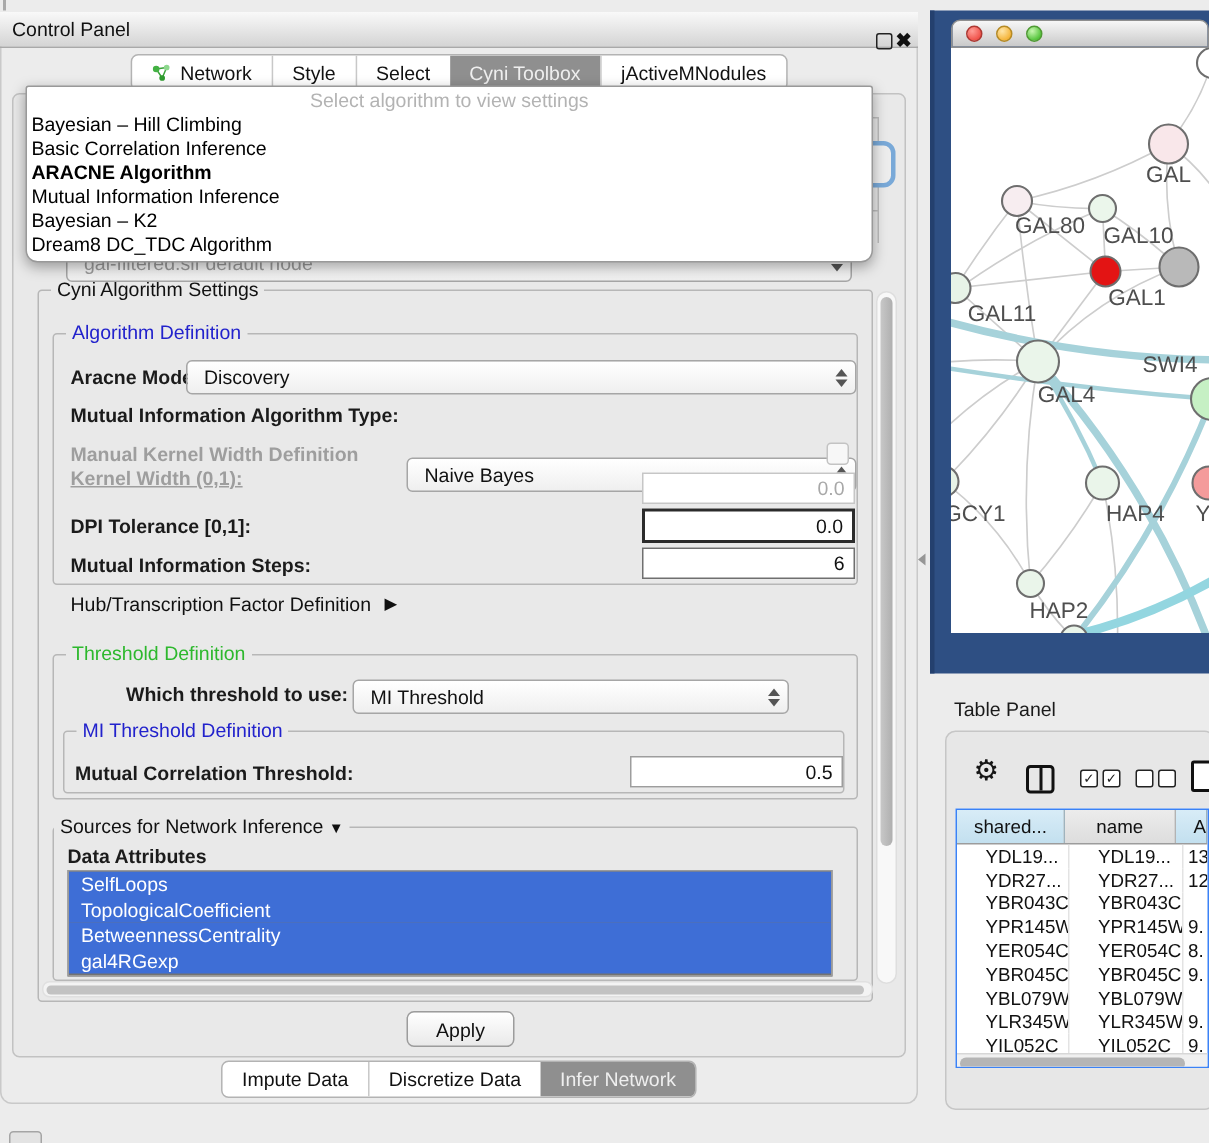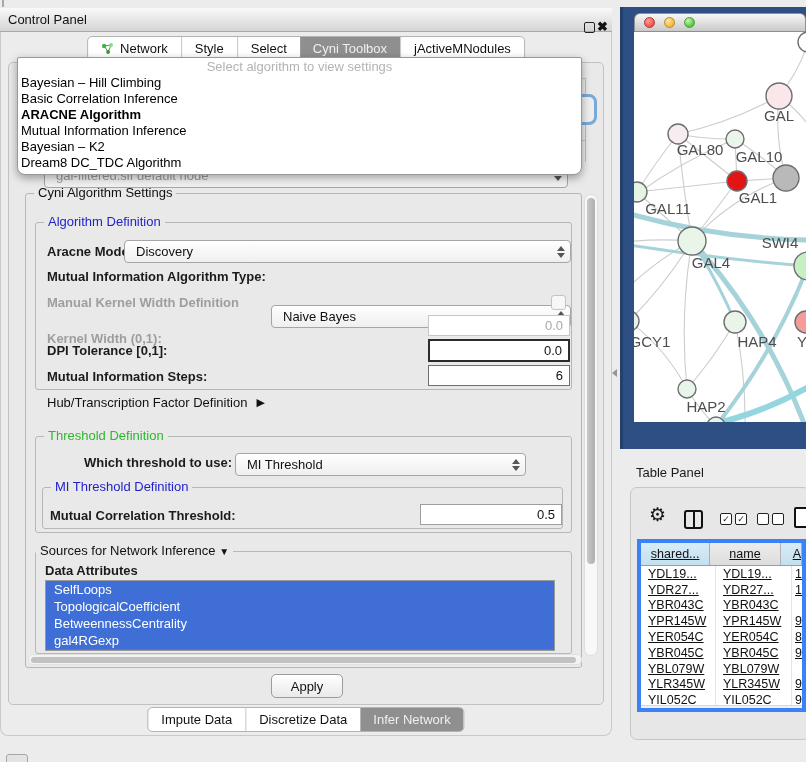--- a/index.html
+++ b/index.html
@@ -113,31 +113,31 @@
   .tp-split{position:absolute;left:684px;top:510px;width:15px;height:15px;border:2px solid #111;
       border-radius:3px;box-sizing:content-box;}
   .tp-split::after{content:"";position:absolute;left:50%;top:0;width:2px;height:100%;
       background:#111;transform:translateX(-50%);}
   .tp-cb{position:absolute;top:513px;width:10px;height:10px;border:1.5px solid #222;border-radius:2px;
       font-size:9px;line-height:10px;text-align:center;color:#222;box-sizing:content-box;background:#fff;}
   .tp-file{position:absolute;left:794px;top:507px;width:13px;height:17px;border:2px solid #111;
       border-radius:2px;background:#fff;}
 
   .tbl{position:absolute;left:637px;top:539px;width:169px;height:173px;background:#fff;
-      border:4px solid #3b82f6;box-sizing:border-box;overflow:hidden;text-decoration:underline;}
+      border:1px solid #3b82f6;box-sizing:border-box;overflow:hidden;}
   .thead{display:flex;height:22px;border-bottom:1px solid #9c9c9c;}
   .hc{box-sizing:border-box;border-right:1px solid #9fb3bd;font-size:12.5px;display:flex;
       align-items:center;justify-content:center;background:linear-gradient(#d8ecf7,#c3e0ef);white-space:nowrap;}
   .hc.gray{background:linear-gradient(#ececec,#dddddd);border-right:1px solid #b3b3b3;}
   .hc.c0{width:75px;}
   .hc.c1{width:76px;}
   .hc.c2{flex:1;justify-content:flex-start;padding-left:12px;}
   .tbody{height:139px;overflow:hidden;}
   .trow{display:flex;height:15.8px;font-size:12.5px;}
-  .td{box-sizing:border-box;border-right:1px solid #e3e3e3;padding-left:7px;display:flex;
+  .td{box-sizing:border-box;border-right:1px solid #e3e3e3;padding-left:19px;display:flex;
       align-items:center;white-space:nowrap;overflow:hidden;}
   .td.c0{width:75px;}
   .td.c1{width:76px;}
   .td.c2{flex:1;padding-left:3px;border-right:none;}
   .tbl-hscroll{height:12px;background:#f0f0f0;border-top:1px solid #d7d7d7;position:relative;}
   .tbl-hscroll .thumb{position:absolute;left:2px;top:2px;width:150px;height:8px;border-radius:4px;background:#b5b5b5;}
 
   .corner{position:absolute;left:6px;top:754px;width:20px;height:12px;background:#e3e3e3;
       border:1px solid #a5a5a5;border-radius:3px;}
 </style>
@@ -226,21 +226,21 @@
     <span class="combo-text">Naive Bayes</span>
     <span class="stp">
         <i class="up"></i>
         <i class="dn"></i>
       </span>
   </div>
 
   <span class="lbl dis" style="left:47px;top:296px;">Manual Kernel Width Definition</span>
   <span class="cb"></span>
 
-  <span class="lbl dis" style="left:47px;top:332px;">Kernel Width (0,1):</span>
+  <span class="lbl dis" style="left:47px;top:312px;text-decoration:underline;">Kernel Width (0,1):</span>
   <div class="field dis" style="left:428px;top:315px;width:142px;">
     <span>0.0</span>
   </div>
 
   <span class="lbl" style="left:47px;top:344px;">DPI Tolerance [0,1]:</span>
   <div class="field" style="left:428px;top:339px;width:142px;height:23px;border:2px solid #2b2b2b;">
     <span>0.0</span>
   </div>
 
   <span class="lbl" style="left:47px;top:370px;">Mutual Information Steps:</span>

